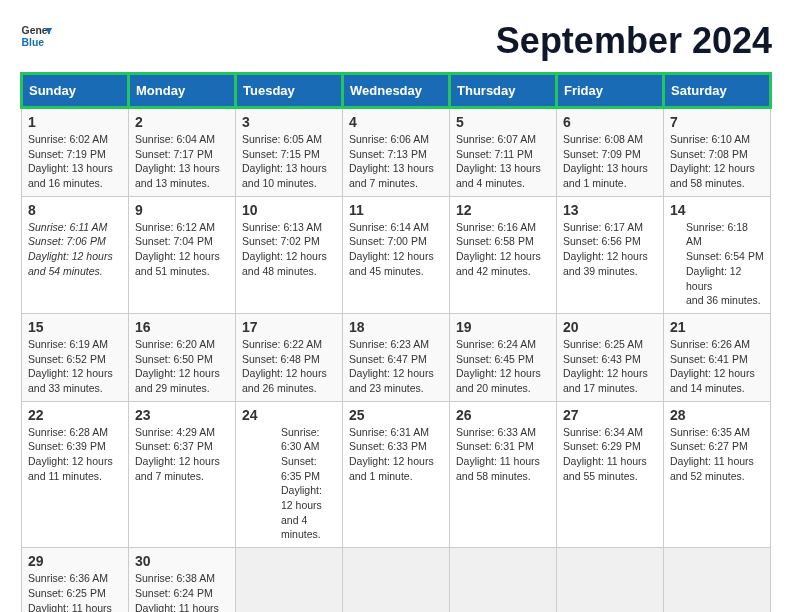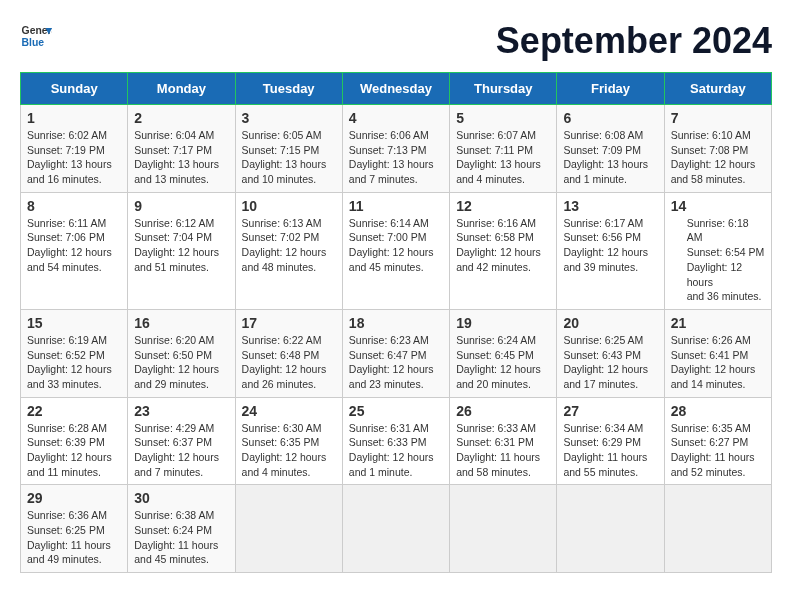--- a/index.html
+++ b/index.html
@@ -39,24 +39,24 @@
     }
     table {
       width: 100%;
       border-collapse: collapse;
       font-size: 11px;
     }
     thead tr th {
       background-color: #1a6bb5;
       color: #fff;
       padding: 8px 6px;
-      text-align: center;
+      text-align: left;
       font-size: 13px;
       font-weight: bold;
-      border: 1px solid #22c55e;
+      border: 3px solid #22c55e;
     }
     tbody tr td {
       border: 1px solid #ccc;
       vertical-align: top;
       padding: 5px 6px;
       width: 14.28%;
       min-height: 80px;
       color: #333;
       background: #fff;
     }
@@ -157,21 +157,21 @@
           <span class="day-num">7</span>
           <div class="day-info" style="white-space: pre-line;">Sunrise: 6:10 AM
 Sunset: 7:08 PM
 Daylight: 12 hours
 and 58 minutes.</div>
         </td>
       </tr>
       <tr>
         <td>
           <span class="day-num">8</span>
-          <div class="day-info" style="white-space: pre-line;">Sunrise: 6:11 AM
+          <div class="day-info" style="white-space: pre-line; font-style: italic;">Sunrise: 6:11 AM
 Sunset: 7:06 PM
 Daylight: 12 hours
 and 54 minutes.</div>
         </td>
         <td>
           <span class="day-num">9</span>
           <div class="day-info" style="white-space: pre-line;">Sunrise: 6:12 AM
 Sunset: 7:04 PM
 Daylight: 12 hours
 and 51 minutes.</div>
@@ -273,21 +273,21 @@
         </td>
         <td>
           <span class="day-num">23</span>
           <div class="day-info" style="white-space: pre-line;">Sunrise: 4:29 AM
 Sunset: 6:37 PM
 Daylight: 12 hours
 and 7 minutes.</div>
         </td>
         <td>
           <span class="day-num">24</span>
-          <div class="day-info" style="white-space: pre-line;">Sunrise: 6:30 AM
+          <div class="day-info" style="white-space: pre-line; margin-left: 39px;">Sunrise: 6:30 AM
 Sunset: 6:35 PM
 Daylight: 12 hours
 and 4 minutes.</div>
         </td>
         <td>
           <span class="day-num">25</span>
           <div class="day-info" style="white-space: pre-line;">Sunrise: 6:31 AM
 Sunset: 6:33 PM
 Daylight: 12 hours
 and 1 minute.</div>

